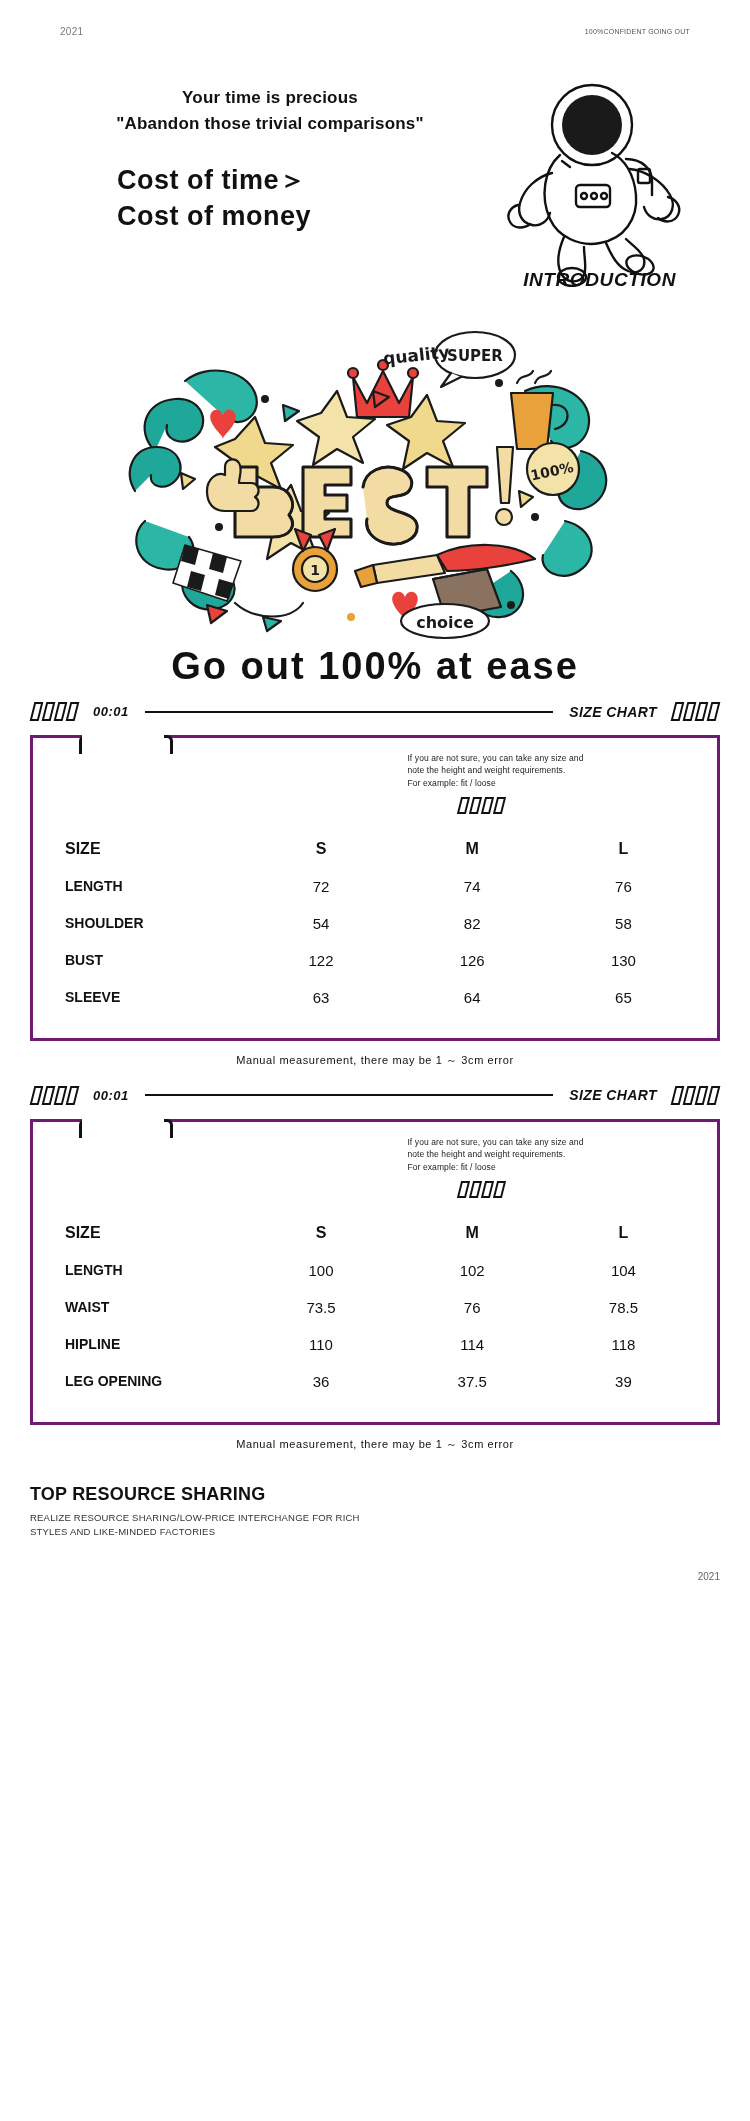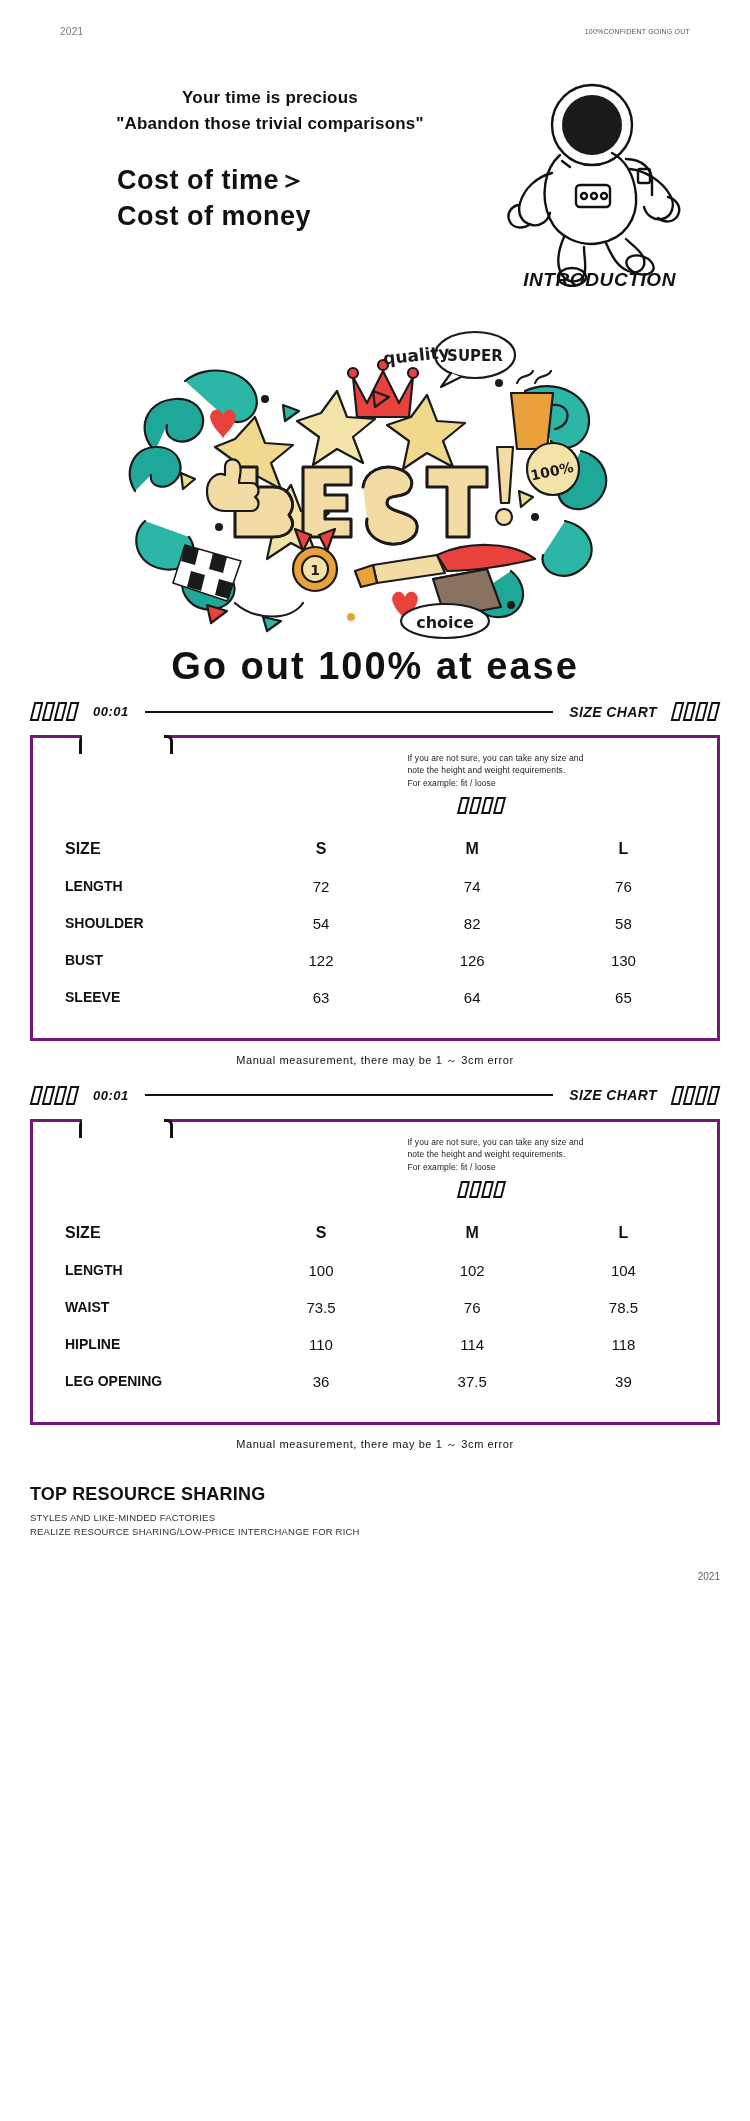--- a/index.html
+++ b/index.html
@@ -527,17 +527,17 @@
     </tbody>
       </table>
   </div>
 
   <div class="manual-note">Manual measurement, there may be 1 ～ 3cm error</div>
 </div>
 
 <div class="footer">
   <div class="footer-title">TOP RESOURCE SHARING</div>
   <div class="footer-sub">
+    <div>REALIZE RESOURCE SHARING/LOW-PRICE INTERCHANGE FOR RICH</div>
     <div>STYLES AND LIKE-MINDED FACTORIES</div>
-    <div>REALIZE RESOURCE SHARING/LOW-PRICE INTERCHANGE FOR RICH</div>
   </div>
 </div>
 <div class="footer-year">2021</div>
 
 </body></html>

